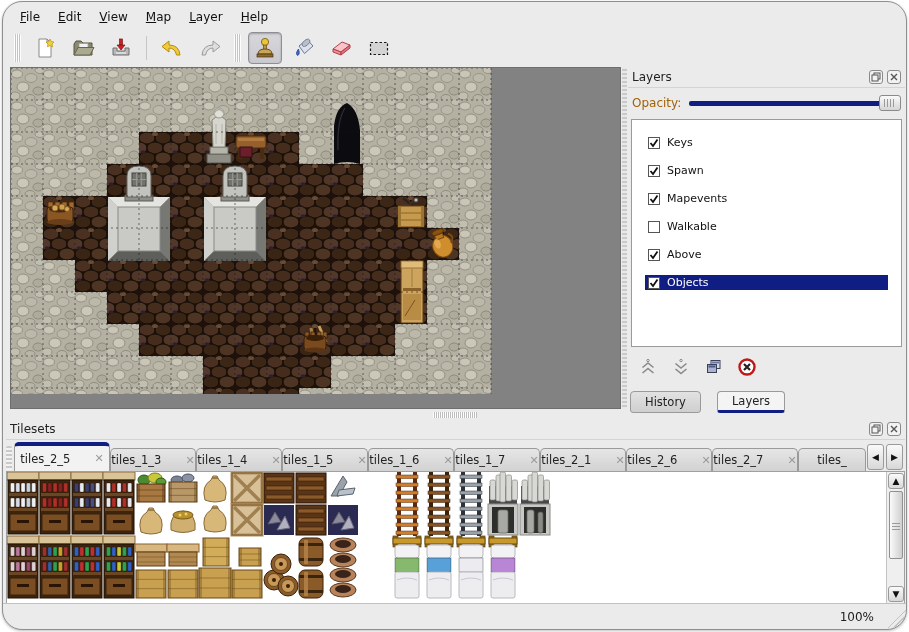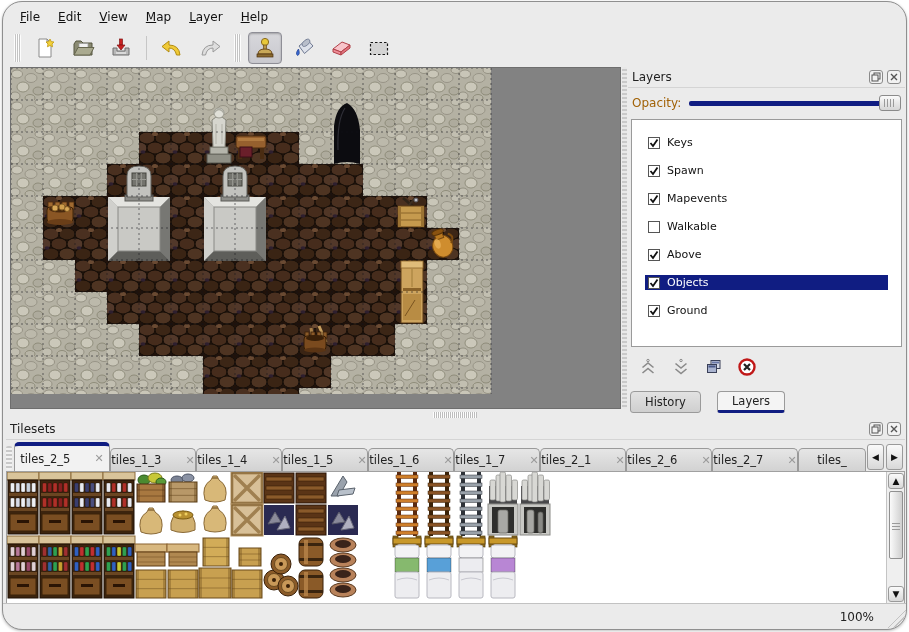--- a/index.html
+++ b/index.html
@@ -367,28 +367,20 @@
           <span>Above</span>
         </div>
         <div class="layer-row selected">
           <span class="cb">
             <svg width="10" height="10">
               <path d="M1.5 5 L4 8 L8.5 1.5" fill="none" stroke="#111" stroke-width="1.8"></path>
             </svg>
           </span>
           <span>Objects</span>
         </div>
-        <div class="layer-row">
-          <span class="cb">
-            <svg width="10" height="10">
-              <path d="M1.5 5 L4 8 L8.5 1.5" fill="none" stroke="#111" stroke-width="1.8"></path>
-            </svg>
-          </span>
-          <span>Ground</span>
-        </div>
       </div>
     <div class="layer-actions">
       <span class="act">
         <svg width="18" height="18">
           <circle cx="9" cy="2.5" r="1.2" fill="none" stroke="#8a8a8a"></circle>
           <path d="M3.5 9.5 L9 5 L14.5 9.5 M3.5 15 L9 10.5 L14.5 15" fill="none" stroke="#8a8a8a" stroke-width="1.6"></path>
         </svg>
       </span>
       <span class="act">
         <svg width="18" height="18">

